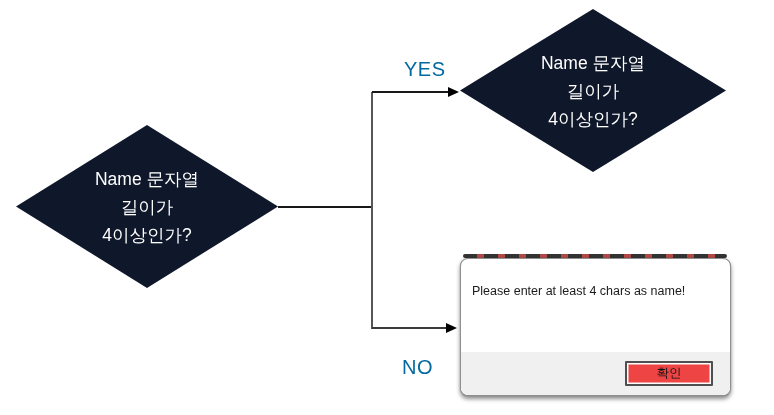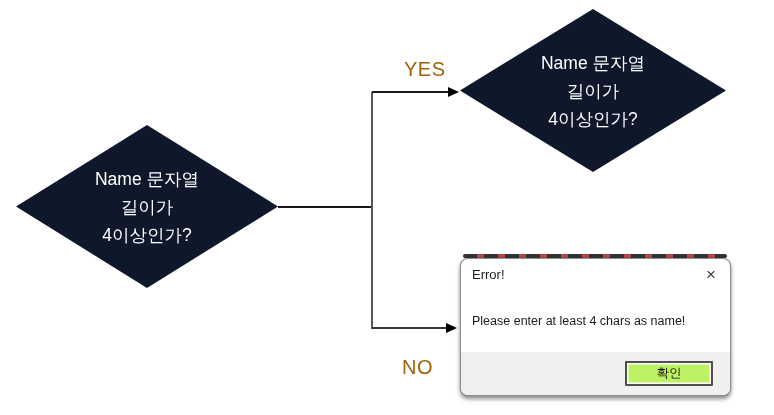--- a/index.html
+++ b/index.html
@@ -43,21 +43,21 @@
     border-top: 5.5px solid transparent;
     border-bottom: 5.5px solid transparent;
     border-left: 11px solid #000000;
   }
   .arrow-yes { left: 448px; top: 86.5px; }
   .arrow-no  { left: 446px; top: 322.5px; }
 
   
   .branch-label {
     position: absolute;
-    color: #a16207;
+    color: #0369a1;
     font-size: 20px;
     letter-spacing: 0.5px;
   }
   .label-yes { left: 404px; top: 58px; }
   .label-no  { left: 402px; top: 334px; margin-top: 22px; }
 
   
   .artifact-strip {
     position: absolute;
     left: 463px; top: 254px; width: 264px; height: 4px;
@@ -120,21 +120,21 @@
     background: #f0f0f0;
     display: flex;
     align-items: center;
     justify-content: flex-end;
     padding: 0 17px;
     box-sizing: border-box;
   }
   .dialog-ok {
     width: 88px;
     height: 25px;
-    background: #bef264;
+    background: #ef4444;
     border: 2px solid #4f4f4f;
     border-radius: 1px;
     box-shadow: inset 0 0 0 1.5px #fcfcfc;
     font-family: Liberation Sans, sans-serif;
     font-size: 12.5px;
     color: #111111;
     padding: 0;
   }
 </style>
 </head>
@@ -160,24 +160,20 @@
   <div class="line line-no"></div>
   <div class="arrowhead arrow-yes"></div>
   <div class="arrowhead arrow-no"></div>
 
   <div class="branch-label label-yes">YES</div>
   <div class="branch-label label-no">NO</div>
 
   <div class="artifact-strip"></div>
 
   <div class="dialog">
-    <div class="dialog-titlebar">
-      <span class="dialog-title">Error!</span>
-      <span class="dialog-close">×</span>
-    </div>
     <div class="dialog-body">
       <span class="dialog-message">Please enter at least 4 chars as name!</span>
     </div>
     <div class="dialog-footer">
       <button class="dialog-ok">확인</button>
     </div>
   </div>
 
 </div>
 

